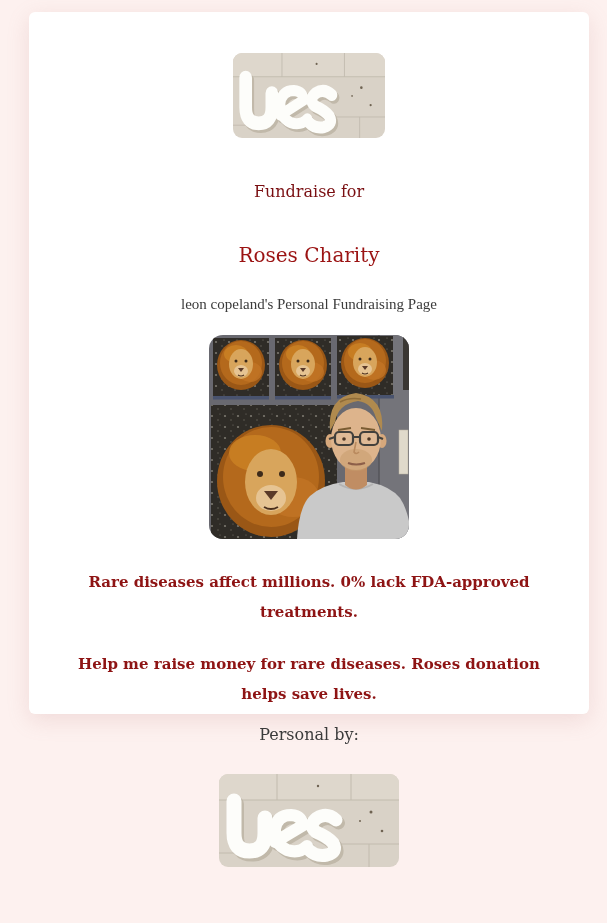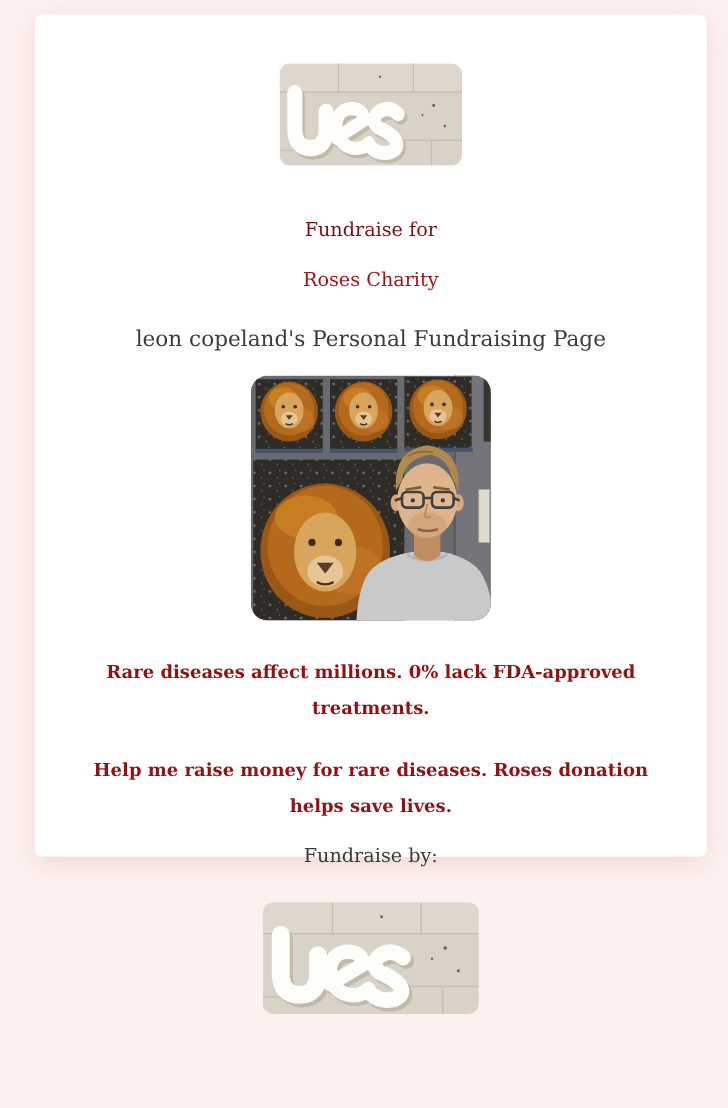--- a/index.html
+++ b/index.html
@@ -19,26 +19,27 @@
   .card *{margin:0;}
   svg{display:block;}
   .logo{margin:0 auto;border-radius:9px;overflow:hidden;}
   .logo-top{width:152px;height:85px;}
   .logo-bottom{width:180px;height:93px;margin-top:30px;}
   .eyebrow{
     margin-top:44px;font-size:16px;line-height:19px;
     color:var(--eyebrow_red,#7a0f12);
   }
   .charity-name{
-    margin-top:20px;font-size:16px;line-height:24px;font-weight:normal;
+    margin-top:42px;font-size:20px;line-height:24px;font-weight:normal;
     color:var(--charity_red,#9b1313);
   }
   .byline{
-    margin-top:28px;font-size:18px;line-height:19px;
+    margin-top:28px;font-size:15px;line-height:19px;
     color:var(--text_dark,#3b3b3b);
+    font-family:Liberation Serif, serif;
   }
   .portrait{
     width:200px;height:204px;margin:21px auto 0;border-radius:14px;overflow:hidden;
   }
   .story-par{
     max-width:500px;margin:28px auto 0;
     font-size:15px;line-height:30px;font-weight:bold;
     color:var(--paragraph_red,#8e1414);
   }
   .story-par.second{margin-top:22px;}
@@ -176,20 +177,20 @@
       <circle cx="160" cy="104" r="1.8" fill="#4a3524"></circle>
       <path d="M 147 107 L 145 117 Q 147 120 150 117" stroke="#b98a5e" stroke-width="1.6" fill="none"></path>
       <path d="M 139 128 Q 147 131 156 128" stroke="#8d5f49" stroke-width="2" fill="none"></path>
     </g>
   </svg>
 
   <p class="story-par">Rare diseases affect millions. 0% lack FDA-approved treatments.</p>
 
   <p class="story-par second">Help me raise money for rare diseases. Roses donation helps save lives.</p>
 
-  <p class="sponsored">Fundraise by:</p>
+  <p class="sponsored">Personal by:</p>
 
   <svg class="logo logo-bottom" viewBox="0 0 180 93">
     <title>les</title>
     <use href="#les-logo-art"></use>
   </svg>
 
 </div>
 
 </body></html>

